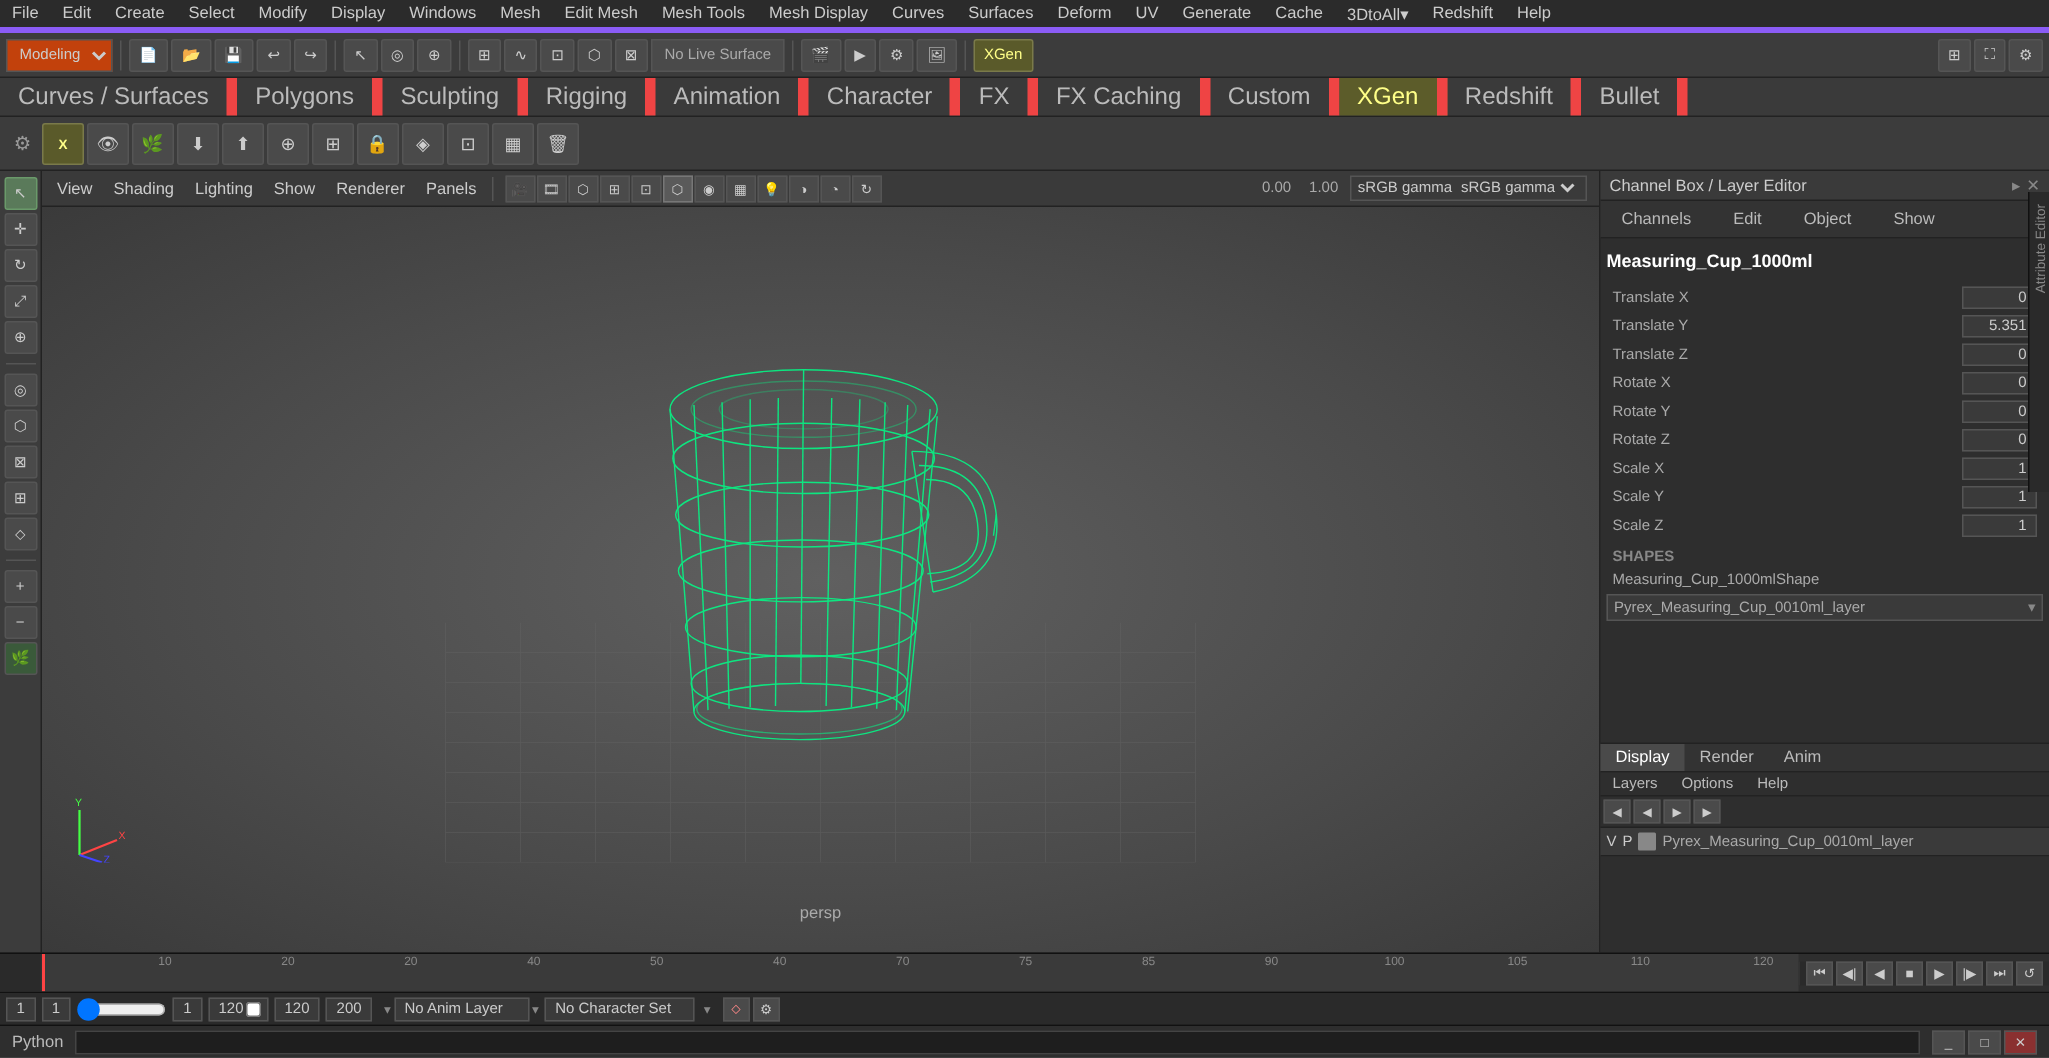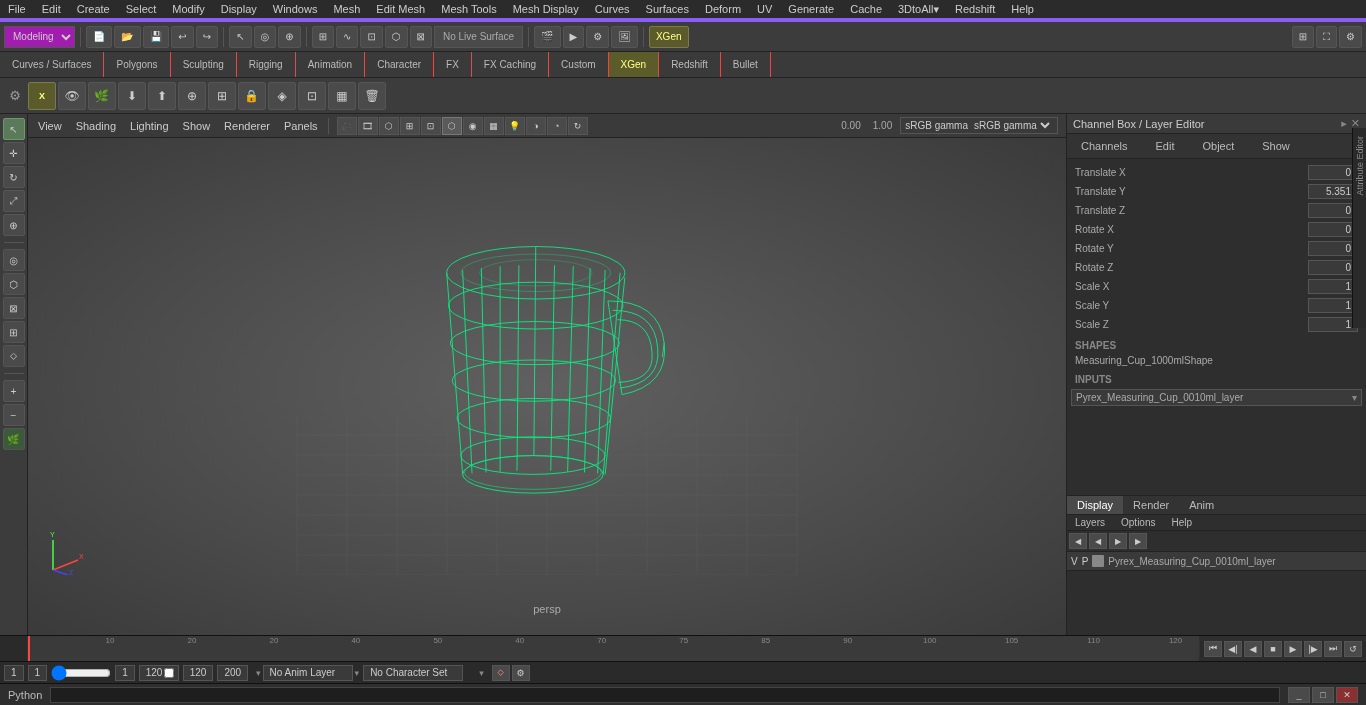--- a/index.html
+++ b/index.html
@@ -5,27 +5,27 @@
     * { margin: 0; padding: 0; box-sizing: border-box; }
     body { width: 1366px; height: 705px; overflow: hidden; background: #3c3c3c; font-family: Arial, sans-serif; font-size: 11px; color: #ccc; }
 
     
     #menu-bar { display: flex; align-items: center; background: #2b2b2b; height: 22px; border-bottom: 4px solid #8b5cf6; }
     .menu-item { padding: 2px 8px; cursor: pointer; color: #ccc; font-size: 11px; white-space: nowrap; }
 
     
     #toolbar1 { display: flex; align-items: center; background: #3c3c3c; height: 30px; border-bottom: 1px solid #222; padding: 2px 4px; gap: 2px; }
     .tb-btn { background: #4a4a4a; border: 1px solid #555; color: #ccc; padding: 2px 6px; font-size: 10px; cursor: pointer; border-radius: 2px; height: 22px; display: flex; align-items: center; justify-content: center; }
-    .tb-select { background: #a21caf; border: 1px solid #555; color: #ccc; font-size: 10px; height: 22px; padding: 0 4px; }
+    .tb-select { background: #c2410c; border: 1px solid #555; color: #ccc; font-size: 10px; height: 22px; padding: 0 4px; }
     .tb-separator { width: 1px; height: 20px; background: #555; margin: 0 3px; }
     .live-surface-btn { background: #4a4a4a; border: 1px solid #555; color: #aaa; font-size: 10px; padding: 2px 8px; height: 22px; display: flex; align-items: center; cursor: pointer; }
 
     
     #tab-bar { display: flex; align-items: center; background: #3a3a3a; height: 26px; border-bottom: 1px solid #222; }
-    .tab { padding: 4px 12px; cursor: pointer; color: #bbb; font-size: 10px; border-right: 1px solid #ef4444; height: 100%; display: flex; align-items: center; }
+    .tab { padding: 4px 12px; cursor: pointer; color: #bbb; font-size: 16px; border-right: 7px solid #ef4444; height: 100%; display: flex; align-items: center; }
 
     
     .tab.xgen-active { background: #5c5c2a; color: #ffff88; }
 
     
     #icon-toolbar { display: flex; align-items: center; background: #3c3c3c; height: 36px; border-bottom: 1px solid #222; padding: 2px 4px; gap: 2px; }
     .ico-btn { background: #4a4a4a; border: 1px solid #555; color: #ccc; width: 28px; height: 28px; display: flex; align-items: center; justify-content: center; cursor: pointer; font-size: 12px; border-radius: 2px; }
     .gear-settings { width: 22px; height: 22px; background: #3c3c3c; border: none; color: #999; display: flex; align-items: center; justify-content: center; cursor: pointer; font-size: 13px; }
 
     
@@ -362,20 +362,21 @@
       </div>
 
       <div style="display:flex; align-items:center; background:#333; border-bottom:1px solid #222; padding:2px 4px; gap:8px;">
         <span class="ch-tab">Channels</span>
         <span class="ch-tab">Edit</span>
         <span class="ch-tab">Object</span>
         <span class="ch-tab">Show</span>
       </div>
 
       <div id="channel-content">
+        <div class="obj-name">Measuring_Cup_1000ml</div>
 
         <div class="attr-row">
           <span class="attr-label">Translate X</span>
           <span class="attr-value">0</span>
         </div>
         <div class="attr-row">
           <span class="attr-label">Translate Y</span>
           <span class="attr-value">5.351</span>
         </div>
         <div class="attr-row">
@@ -403,21 +404,20 @@
           <span class="attr-value">1</span>
         </div>
         <div class="attr-row">
           <span class="attr-label">Scale Z</span>
           <span class="attr-value">1</span>
         </div>
 
         <div class="section-header">SHAPES</div>
         <div class="shape-name">Measuring_Cup_1000mlShape</div>
 
-        <div class="section-header">INPUTS</div>
         <div class="inputs-row">
           <span>Pyrex_Measuring_Cup_0010ml_layer</span>
           <span style="color:#888;">▾</span>
         </div>
       </div>
 
       <div id="layer-panel">
 
         <div id="layer-tabs">
           <div class="layer-tab active">Display</div>
@@ -497,21 +497,21 @@
       <span>120</span>
       <input type="checkbox" style="width: 10px; height: 10px; margin-left: 2px;">
     </div>
     <div class="status-field">120</div>
     <div class="status-field">200</div>
     <div style="margin-left:4px; display:flex; align-items:center; gap:2px;">
       <span style="font-size:9px; color:#888;">▾</span>
       <div class="status-field" style="min-width:90px;">No Anim Layer</div>
       <span style="font-size:9px; color:#888;">▾</span>
     </div>
-    <div style="display:flex; align-items:center; gap:16px;text-align:right;">
+    <div style="display:flex; align-items:center; gap:6px;text-align:right;">
       <div class="status-field" style="min-width:100px;">No Character Set</div>
       <span style="font-size:9px; color:#888;">▾</span>
     </div>
     <div style="margin-left:4px; display:flex; gap:2px;">
       <div class="anim-btn" style="color:#f88;">⬦</div>
       <div class="anim-btn">⚙</div>
     </div>
   </div>
 
   <div id="python-bar">

